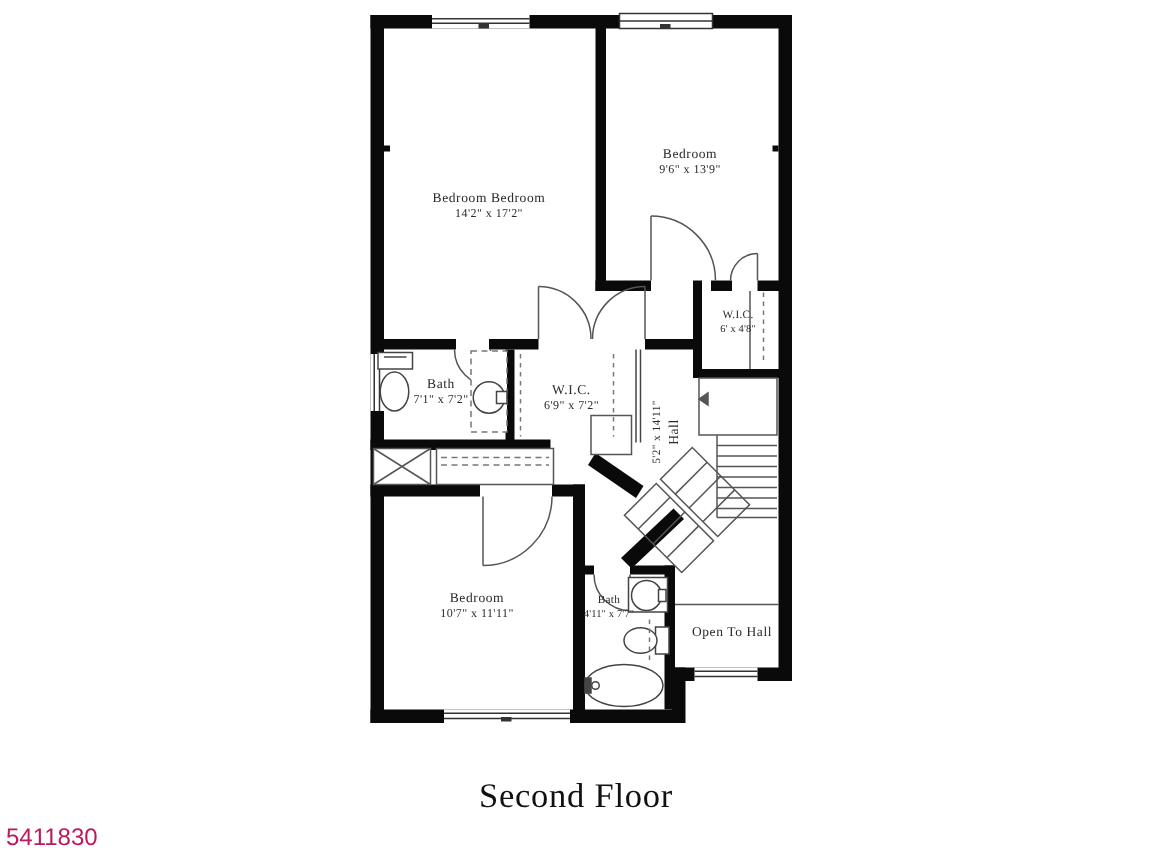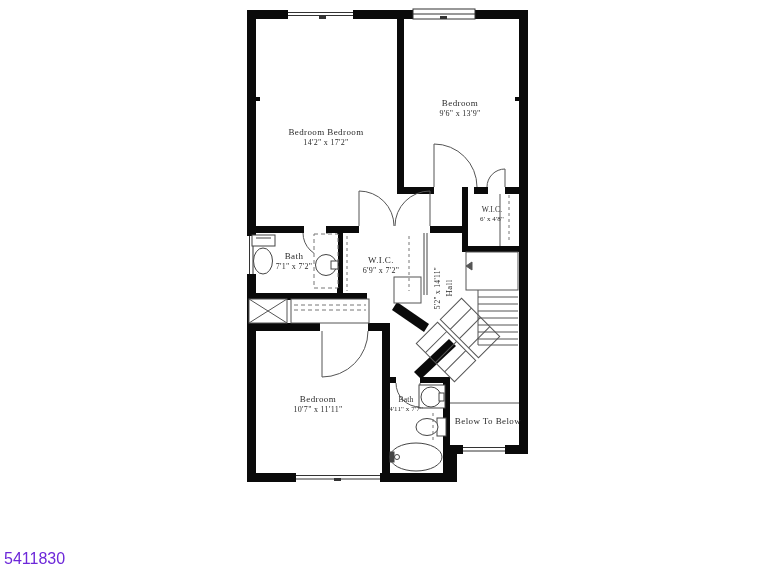--- a/index.html
+++ b/index.html
@@ -11,21 +11,21 @@
   .rname{font-size:9px;letter-spacing:.4px;}
   .rdims{font-size:8px;letter-spacing:.3px;}
   .small .rname{font-size:7.5px;letter-spacing:.2px;}
   .small .rdims{font-size:7px;letter-spacing:.1px;}
   .hall-label{transform:translate(-50%,-50%) rotate(-90deg);}
   .hall-label .rdims{font-size:7.5px;}
   #floor-title{position:absolute;left:384px;top:531px;transform:translate(-50%,-50%);
                font-size:23px;color:#111;letter-spacing:.5px;z-index:5;}
   #listing-number{position:absolute;left:4px;top:550px;
                   font-family:"Liberation Sans","DejaVu Sans",sans-serif;
-                  font-size:16px;color:#6d28d9;z-index:5;}
+                  font-size:16px;color:#be185d;z-index:5;}
 </style>
 </head>
 <body>
 
 <div id="canvas">
 
   <svg id="plan-svg" width="768" height="576" viewBox="0 0 768 576">
 
     <g fill="#0a0a0a">
       <rect x="247" y="10" width="281" height="9"></rect>
@@ -258,18 +258,19 @@
     <div class="rname">Bedroom</div>
     <div class="rdims">10'7" x 11'11"</div>
   </div>
 
   <div class="room-label small" style="left:406px;top:405px">
     <div class="rname">Bath</div>
     <div class="rdims">4'11" x 7'7"</div>
   </div>
 
   <div class="room-label" style="left:488px;top:421px">
-    <div class="rname">Below To Below</div>
-  </div>
-
+    <div class="rname">Open To Hall</div>
+  </div>
+
+  <div id="floor-title">Second Floor</div>
   <div id="listing-number">5411830</div>
 
 </div>
 
 </body></html>

